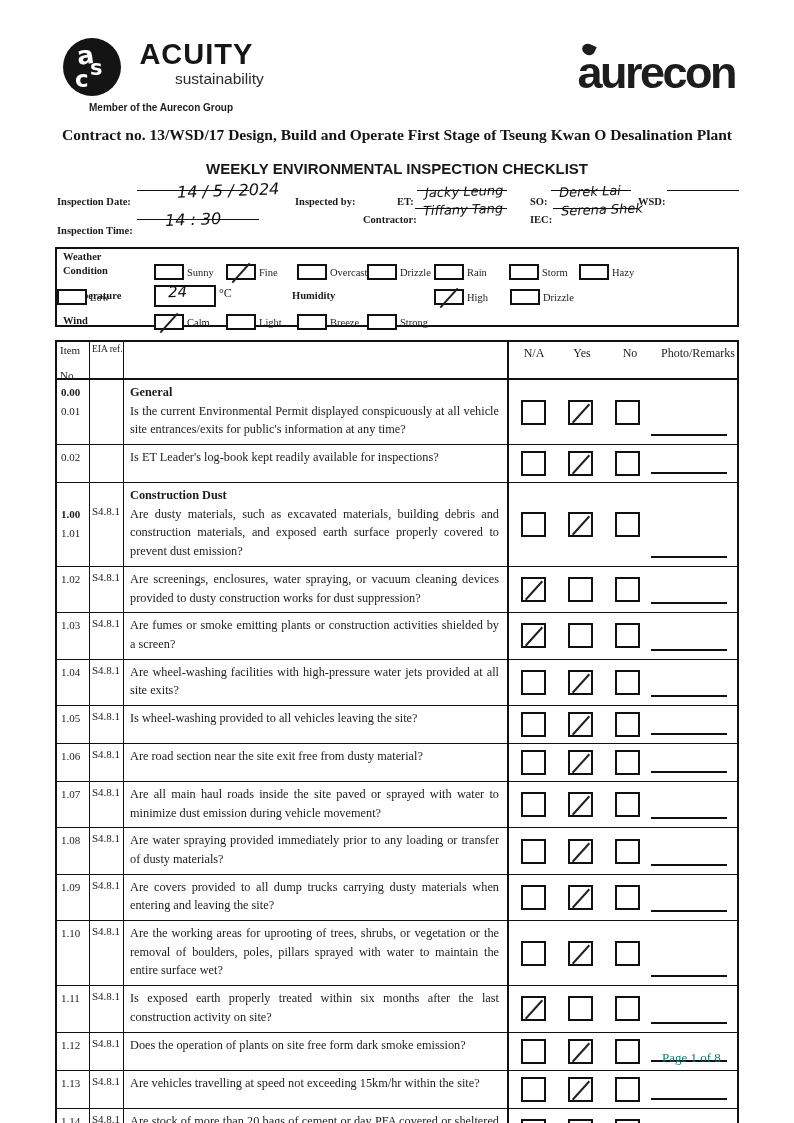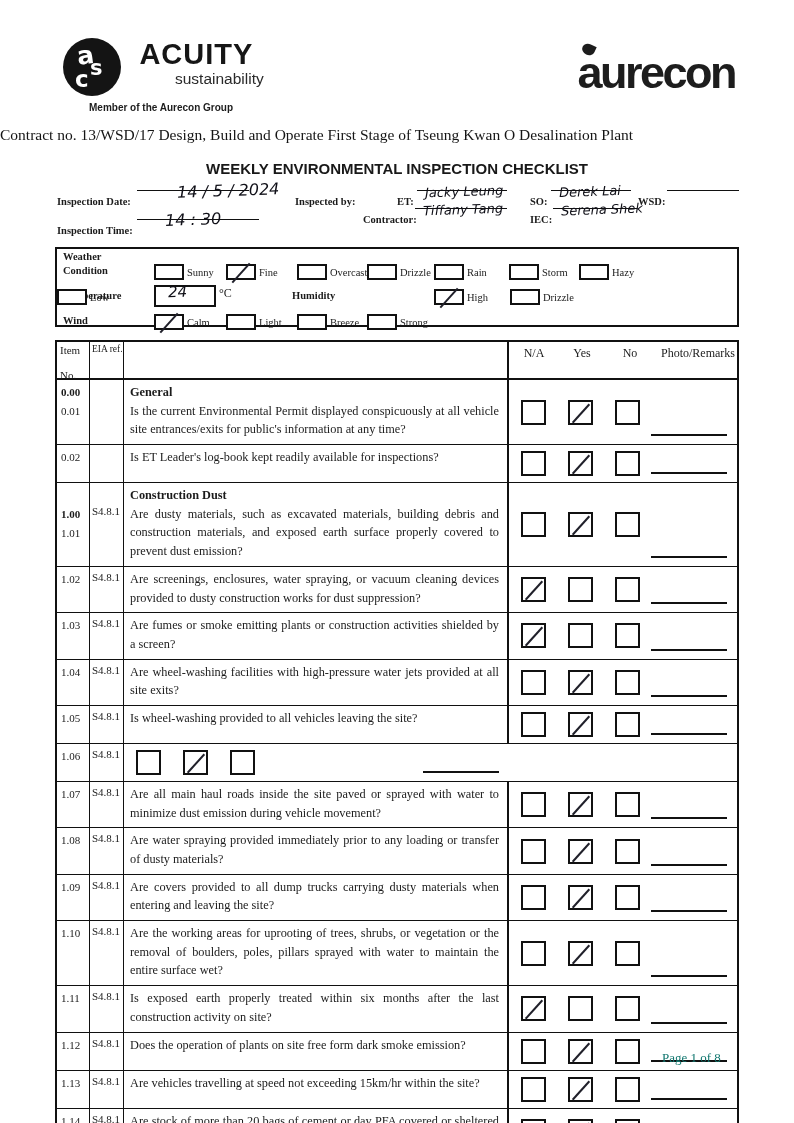--- a/index.html
+++ b/index.html
@@ -27,22 +27,22 @@
            font-size:10px; font-weight:bold; color:#1d1d1d; white-space:nowrap; }
   .aurecon {
     position:absolute; right:4px; top:14px; font-family:"Liberation Sans",sans-serif;
     font-weight:bold; font-size:45px; letter-spacing:-2.5px; color:#1d1d1d; line-height:1;
   }
   .leaf {
     position:absolute; left:6px; top:-7px; width:11px; height:13px; background:#1d1d1d;
     border-radius:0 60% 60% 60%; transform:rotate(115deg);
   }
   
-  .contract { position:absolute; left:0; top:126px; width:100%; text-align:left;
-              font-weight:normal; font-size:15.5px; color:#151515; }
+  .contract { position:absolute; left:0; top:126px; width:100%; text-align:center;
+              font-weight:bold; font-size:15.5px; color:#151515; }
   .formtitle { position:absolute; left:0; top:160px; width:100%; text-align:center;
                font-family:"Liberation Sans",sans-serif; font-weight:bold; font-size:15px; color:#181818; }
   
   .fields { position:absolute; left:55px; top:188px; width:685px; height:58px; font-size:10.5px; }
   .fl { position:absolute; font-weight:bold; white-space:nowrap; }
   .fline { position:absolute; border-bottom:1.6px solid #111; }
   .hand {
     position:absolute; font-family:"DejaVu Sans",sans-serif; font-style:italic;
     color:#101018; white-space:nowrap; transform:rotate(-2deg);
   }
@@ -371,20 +371,23 @@
             <span class="cb acb checked"></span>
             <span class="cb acb"></span>
             <span class="remarkline"></span>
           </div>
         </div>
         <div class="trow">
           <div class="c-item">
             <div class="iline">1.06</div>
           </div>
           <div class="c-eia">S4.8.1</div>
+          <div class="c-q">
+            <div>Are road section near the site exit free from dusty material?</div>
+          </div>
           <div class="c-ans">
             <span class="cb acb"></span>
             <span class="cb acb checked"></span>
             <span class="cb acb"></span>
             <span class="remarkline"></span>
           </div>
         </div>
         <div class="trow">
           <div class="c-item">
             <div class="iline">1.07</div>

